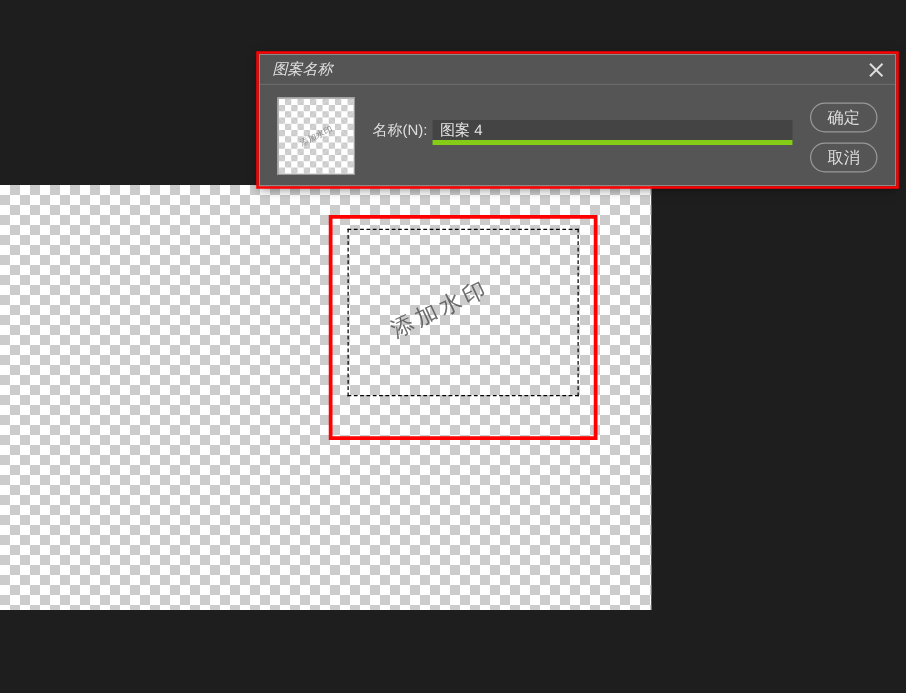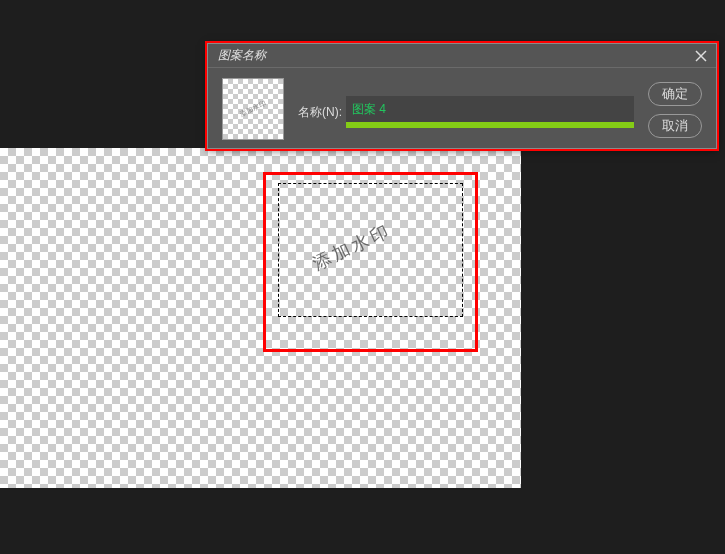--- a/index.html
+++ b/index.html
@@ -139,40 +139,39 @@
       left: 50%;
       transform: translate(-50%, -50%) rotate(-25deg);
       font-size: 7px;
       color: #666;
       white-space: nowrap;
       opacity: 0.7;
     }
     
     .name-row {
       display: flex;
-      align-items: center;
       margin-top: 18px;
       gap: 4px;
       flex: 1;
     }
     
     .name-label {
       color: #ddd;
       white-space: nowrap;
     }
     
     .name-input {
       flex: 1;
       background: #444;
       border: none;
-      border-bottom: 6px solid #84cc16;
-      color: #22c55e;
+      border-bottom: 4px solid #84cc16;
+      color: #e5e5e5;
       padding: 2px 6px;
       font-size: 12px;
-      height: 32px;
+      height: 20px;
       outline: none;
     }
     
     .dialog-buttons {
       display: flex;
       flex-direction: column;
       gap: 8px;
       margin-top: 4px;
       flex-shrink: 0;
     }

